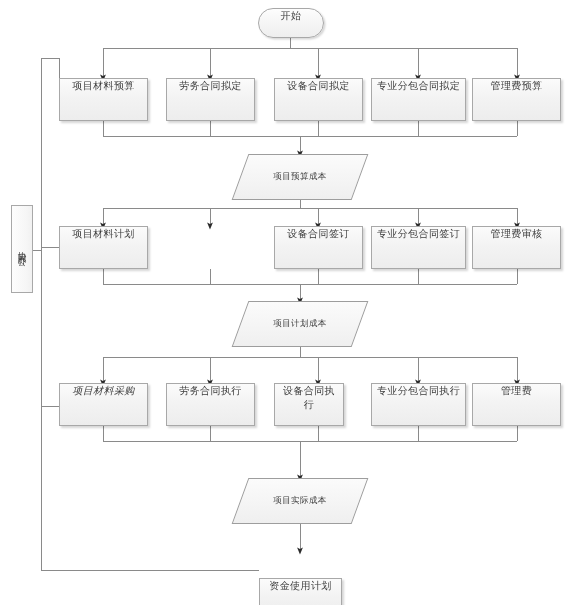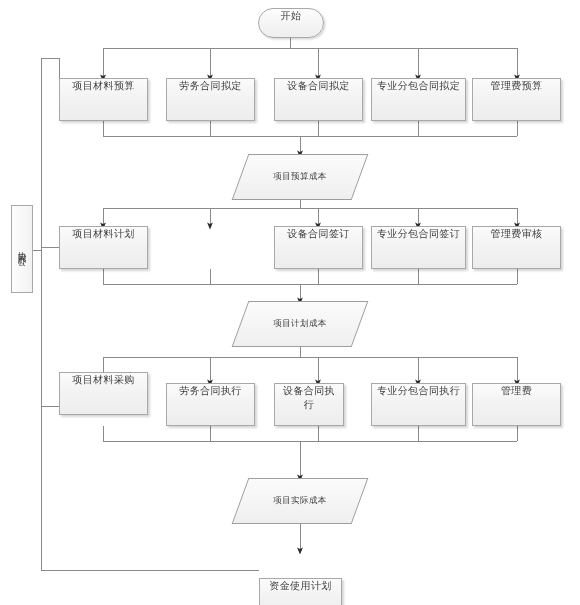--- a/index.html
+++ b/index.html
@@ -230,21 +230,21 @@
   </div>
 
   <div class="data-node" style="left:240px;top:301px;">
     <div class="redshadow"></div>
     <div class="skewbox"></div>
     <div class="label">
       <span>项目计划成本</span>
     </div>
   </div>
 
-  <div class="node proc" style="left:59px;top:372px;width:89px;height:43px;">
+  <div class="node proc" style="left:59px;top:383px;width:89px;height:43px;font-style:italic;">
     <span class="tx">项目材料采购</span>
   </div>
   <div class="node proc" style="left:166px;top:383px;width:89px;height:43px;">
     <span class="tx">劳务合同执行</span>
   </div>
   <div class="node proc" style="left:274px;top:383px;width:70px;height:43px;">
     <span class="tx">设备合同执行</span>
   </div>
   <div class="node proc" style="left:371px;top:383px;width:95px;height:43px;">
     <span class="tx">专业分包合同执行</span>

